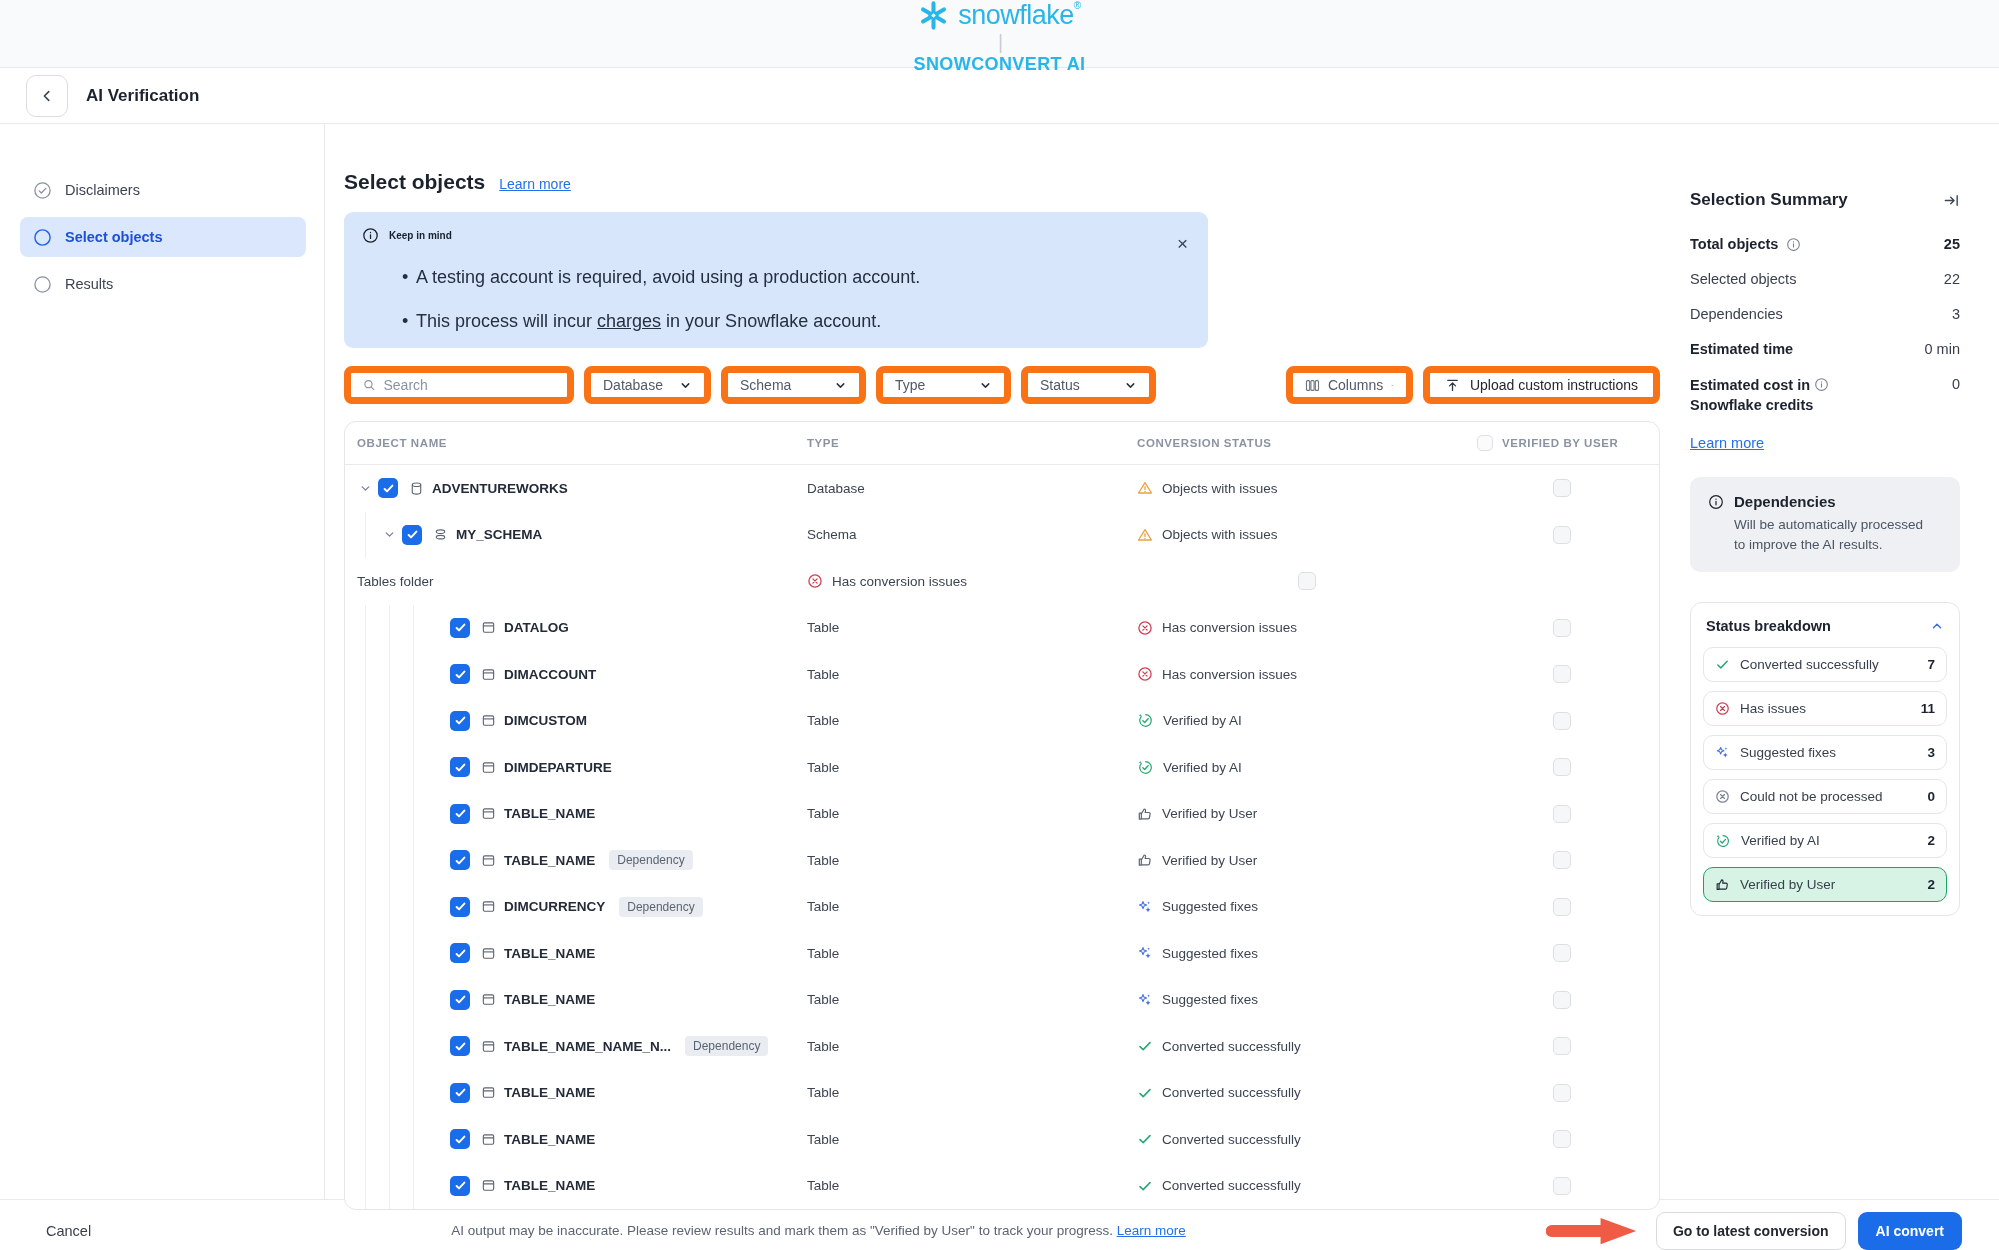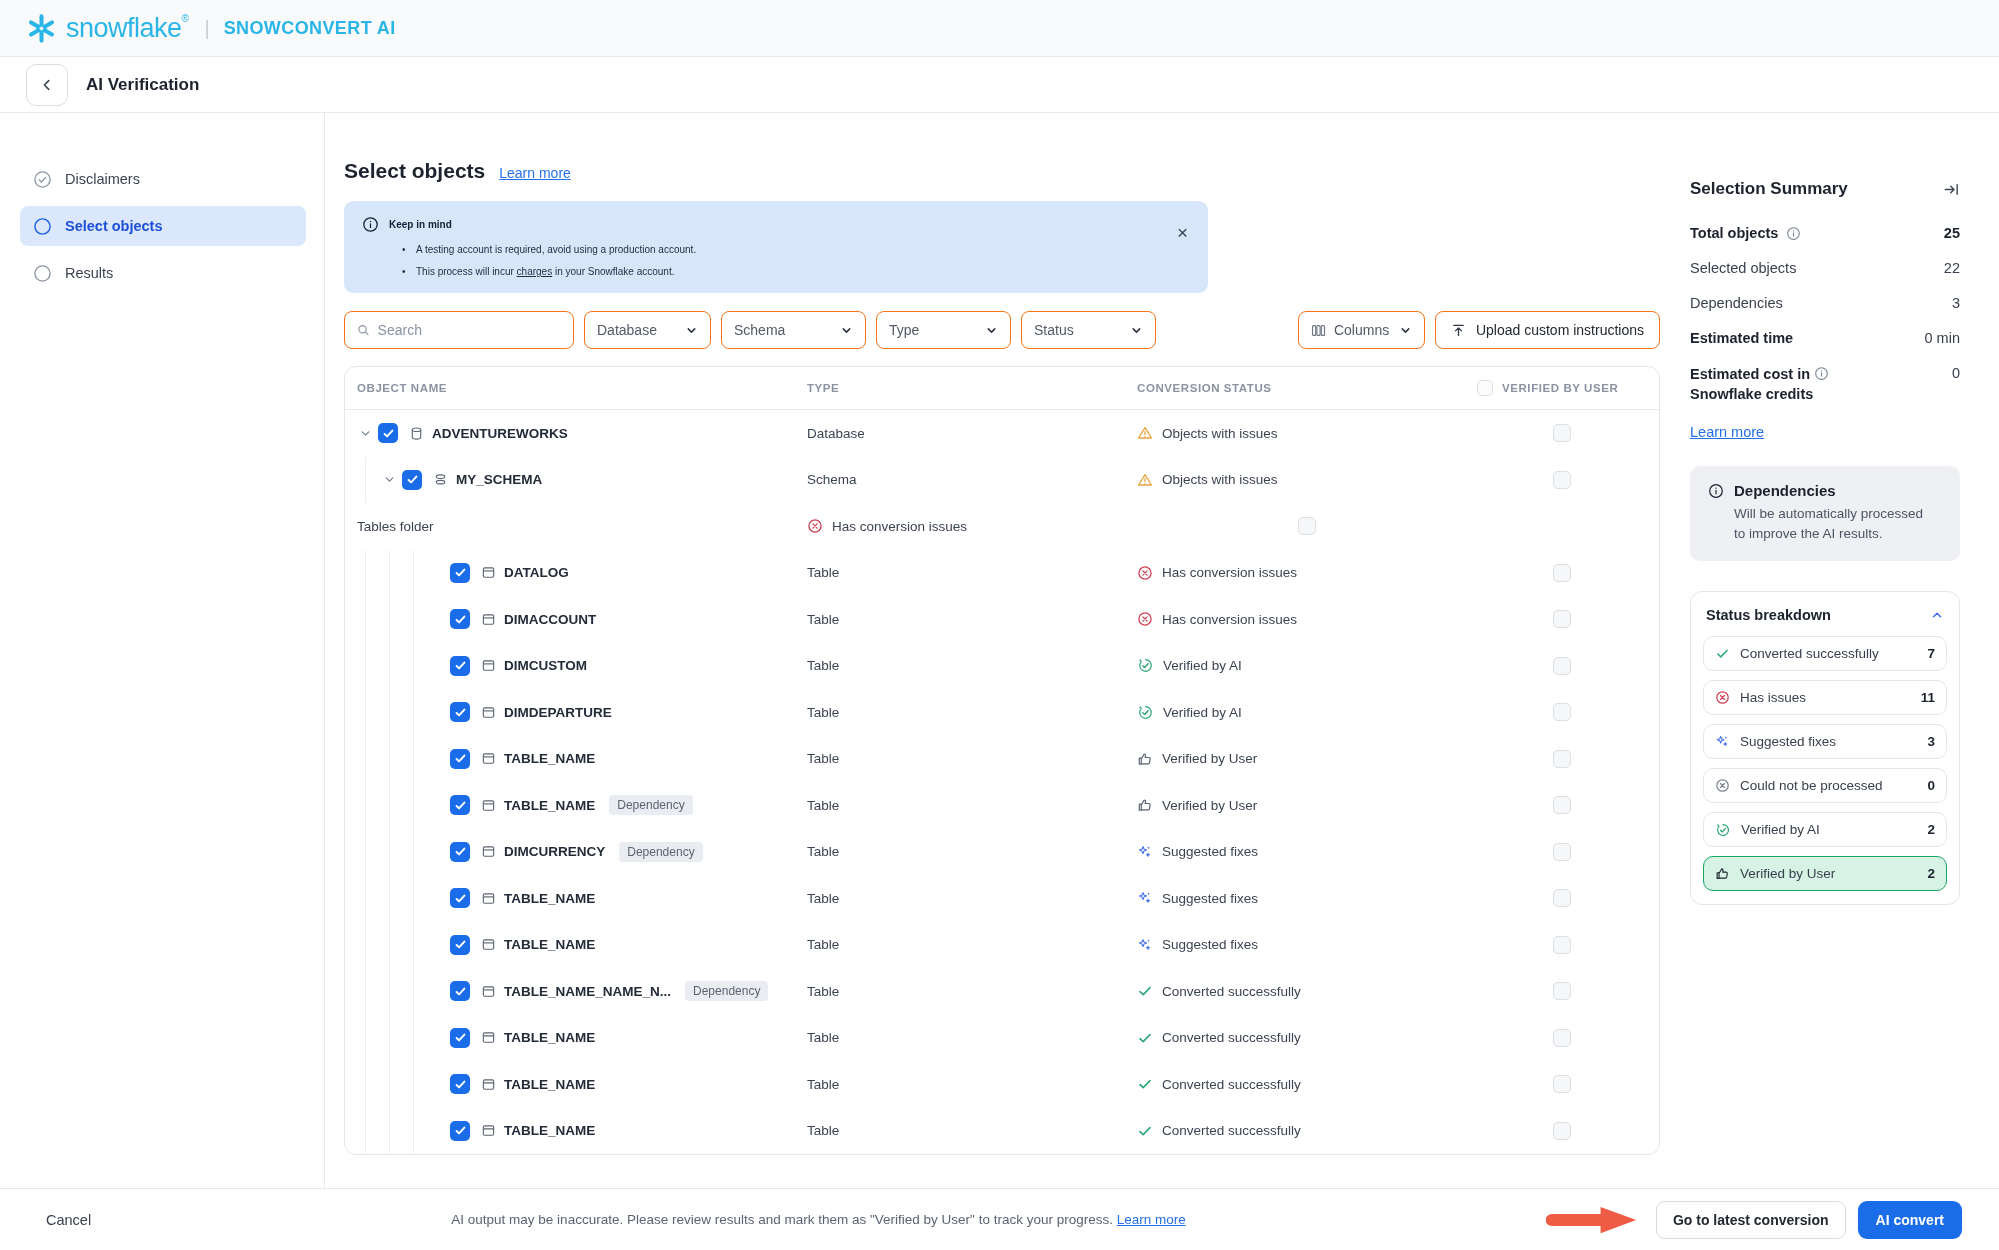--- a/index.html
+++ b/index.html
@@ -1,20 +1,20 @@
 <!DOCTYPE html>
 <html><head>
 <meta charset="utf-8">
 <style>
   * { margin:0; padding:0; box-sizing:border-box; }
   html,body { width:1999px; height:1250px; overflow:hidden; }
   body { font-family:"Liberation Sans", sans-serif; background:#fff; color:#1c222e; }
 
   
-  .topbar { height:57px; background:#f9fafb; border-bottom:1px solid #e7e9ec; display:flex; align-items:center; padding:0 26px; }
+  .topbar { height:68px; background:#f9fafb; border-bottom:1px solid #e7e9ec; display:flex; align-items:center; padding:0 26px;flex-direction:column; }
   .logo-wrap { display:flex; align-items:center; gap:9px; }
   .wordmark { font-size:27px; color:#29B5E8; font-weight:500; letter-spacing:-0.5px; }
   .tm { font-size:10px; color:#29B5E8; vertical-align:top; }
   .brand-divider { color:#c9cdd3; font-size:20px; margin:0 14px 0 16px; font-weight:300; }
   .product { font-size:18px; font-weight:800; color:#29B5E8; letter-spacing:0.4px; }
 
   
   .titlebar { height:56px; background:#fff; border-bottom:1px solid #e7e9ec; display:flex; align-items:center; gap:18px; padding:0 26px; }
   .back-btn { width:42px; height:42px; border:1px solid #dadde2; border-radius:10px; background:#fff; display:flex; align-items:center; justify-content:center; cursor:pointer; }
   .page-title { font-size:17px; font-weight:700; }
@@ -31,28 +31,28 @@
   .main { flex:1; min-width:0; padding:46px 20px 0 19px; }
   .heading-row { display:flex; align-items:baseline; gap:14px; }
   .h1 { font-size:21px; font-weight:800; }
   a.link { color:#2570e8; text-decoration:underline; cursor:pointer; }
   .heading-row .link { font-size:14px; }
 
   .banner { margin-top:18px; width:864px; background:#d8e6fb; border-radius:9px; padding:15px 18px 16px 18px; position:relative; }
   .banner-title { display:flex; align-items:center; gap:10px; font-size:10px; font-weight:700; color:#16202e; }
   .banner-title svg { flex:none; }
   .banner-bullets { margin:8px 0 0 40px; }
-  .bullet { font-size:10px; color:#243040; margin-top:11px; position:relative; padding-left:14px; }
+  .bullet { font-size:18px; color:#243040; margin-top:23px; position:relative; padding-left:14px; }
   .bullet::before { content:"•"; position:absolute; left:0; color:#243040; }
   .bullet a { color:#243040; }
   .banner-close { position:absolute; right:20px; top:22px; font-size:19px; color:#3c4452; cursor:pointer; line-height:1; }
 
   
   .filters { margin-top:18px; display:flex; align-items:center; gap:10px; width:1316px; }
-  .finput { height:38px; border:1px solid #f97316; border-radius:8px; background:#fff; display:flex; align-items:center; padding:0 12px; gap:8px; }
+  .finput { height:38px; border:7px solid #f97316; border-radius:8px; background:#fff; display:flex; align-items:center; padding:0 12px; gap:8px; }
   .search { width:230px; }
   .search input { border:none; outline:none; font-size:14px; color:#3c4452; width:100%; font-family:"Liberation Sans",sans-serif; background:transparent; }
   .search input::placeholder { color:#8a93a2; }
   .dd { justify-content:space-between; font-size:14px; color:#525a66; cursor:pointer; }
   .dd-db { width:127px; } .dd-schema { width:145px; } .dd-type { width:135px; } .dd-status { width:135px; }
   .btn-cols { margin-left:auto; width:127px; font-size:14px; color:#525a66; justify-content:space-between; cursor:pointer; }
   .btn-cols .lbl { display:flex; align-items:center; gap:8px; }
   .btn-upload { font-size:14px; color:#23272f; font-weight:500; gap:10px; cursor:pointer; padding:0 15px; }
 
   

